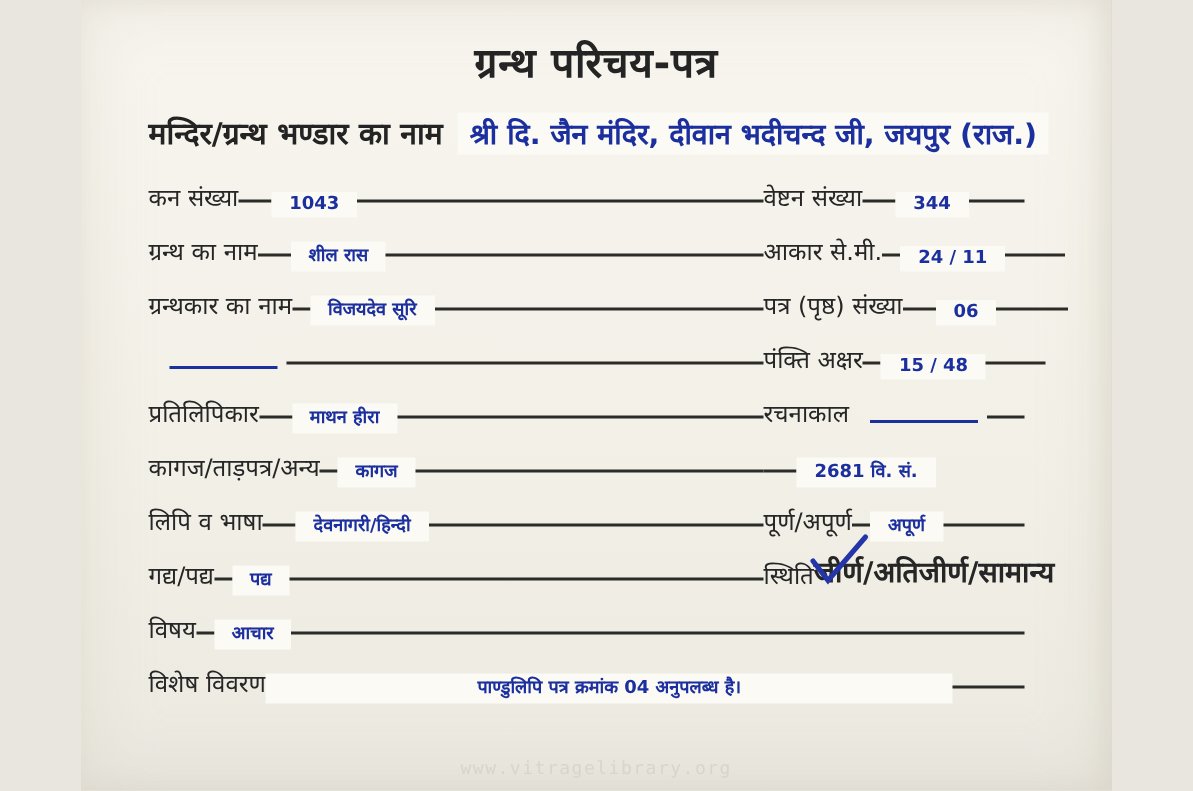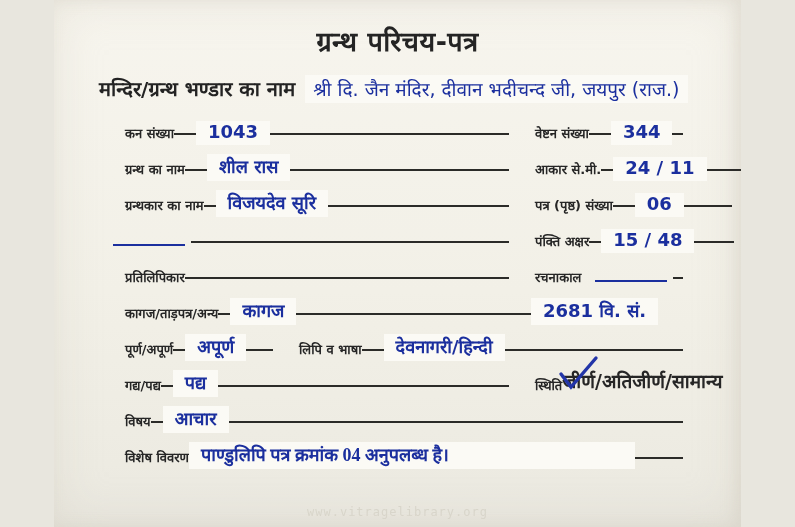--- a/index.html
+++ b/index.html
@@ -20,46 +20,46 @@
     font-weight:bold;
     color:#242424;
     letter-spacing:.5px;
   }
   .hdr-row{
     display:flex;align-items:baseline;
     margin:16px 40px 0 45px;gap:10px;
   }
   .hdr-label{font-size:20px;font-weight:bold;white-space:nowrap;}
   .hdr-value{
-    font-size:19px;font-weight:normal;color:#1b2f9e;
+    font-size:19px;font-weight:bold;color:#1b2f9e;
     background:#fbfaf5;padding:1px 8px;white-space:nowrap;
   }
   .form{margin:6px 58px 0 45px;}
   .frow{display:flex;height:36px;}
   .cell{display:flex;align-items:flex-end;min-width:0;}
   .cell.left{width:410px;flex:0 0 410px;}
   .cell.right{flex:1;}
   .lbl{
-    font-size:13px;font-weight:700;color:#262626;
-    white-space:nowrap;padding-bottom:3px;margin-left:26px;
+    font-size:16px;font-weight:400;color:#262626;
+    white-space:nowrap;padding-bottom:3px;
   }
   .line{border-bottom:2px solid #2b2b28;margin-bottom:10px;}
   .line.fill{flex:1;}
   .line.w12{flex:0 0 12px;}
   .line.w22{flex:0 0 22px;}
   .line.w40{flex:0 0 40px;}
   .line.w48{flex:0 0 48px;}
   .spacer{flex:1;}
   .val{
-    font-size:18px;font-weight:bold;color:#1b2f9e;
+    font-size:12px;font-weight:bold;color:#1b2f9e;
     background:#fbfaf5;
     padding:0 12px 3px 12px;
     white-space:nowrap;
   }
-  .val.wide{flex:0 1 480px;overflow:hidden;font-family:Liberation Serif, serif;}
+  .val.wide{flex:0 1 480px;text-align:center;overflow:hidden;}
   .blank-blue{
     flex:0 0 72px;
     border-bottom:2px solid #1b2f9e;
     margin-bottom:7px;margin-left:14px;margin-right:6px;
   }
   .opts{font-size:19px;font-weight:600;color:#262626;white-space:nowrap;padding-bottom:3px;}
   .opt-checked{position:relative;display:inline-block;}
   .check-svg{position:absolute;left:-6px;top:-14px;pointer-events:none;}
   .watermark{
     position:absolute;left:0;right:0;bottom:8px;
@@ -141,20 +141,21 @@
         <span class="val">15 / 48</span>
         <span class="spacer"></span>
         <span class="line w40"></span>
       </div>
     </div>
 
     <div class="frow">
       <div class="cell left">
         <span class="lbl">प्रतिलिपिकार</span>
         <span class="line w22"></span>
+        <span class="val">माथन हीरा</span>
         <span class="line fill"></span>
       </div>
       <div class="cell right">
         <span class="lbl">रचनाकाल</span>
         <span class="blank-blue"></span>
         <span class="line fill"></span>
       </div>
     </div>
 
     <div class="frow">
@@ -165,30 +166,30 @@
         <span class="line fill"></span>
       </div>
       <div class="cell right">
         <span class="line w22"></span>
         <span class="val">2681 वि. सं.</span>
         <span class="spacer"></span>
       </div>
     </div>
 
     <div class="frow">
+      <div class="cell left">
+        <span class="lbl">लिपि व भाषा</span>
+        <span class="line w22"></span>
+        <span class="val">देवनागरी/हिन्दी</span>
+        <span class="line fill"></span>
+      </div>
       <div class="cell right">
         <span class="lbl">पूर्ण/अपूर्ण</span>
         <span class="line w12"></span>
         <span class="val">अपूर्ण</span>
-        <span class="line fill"></span>
-      </div>
-      <div class="cell left">
-        <span class="lbl">लिपि व भाषा</span>
-        <span class="line w22"></span>
-        <span class="val">देवनागरी/हिन्दी</span>
         <span class="line fill"></span>
       </div>
     </div>
 
     <div class="frow">
       <div class="cell left">
         <span class="lbl">गद्य/पद्य</span>
         <span class="line w12"></span>
         <span class="val">पद्य</span>
         <span class="line fill"></span>

